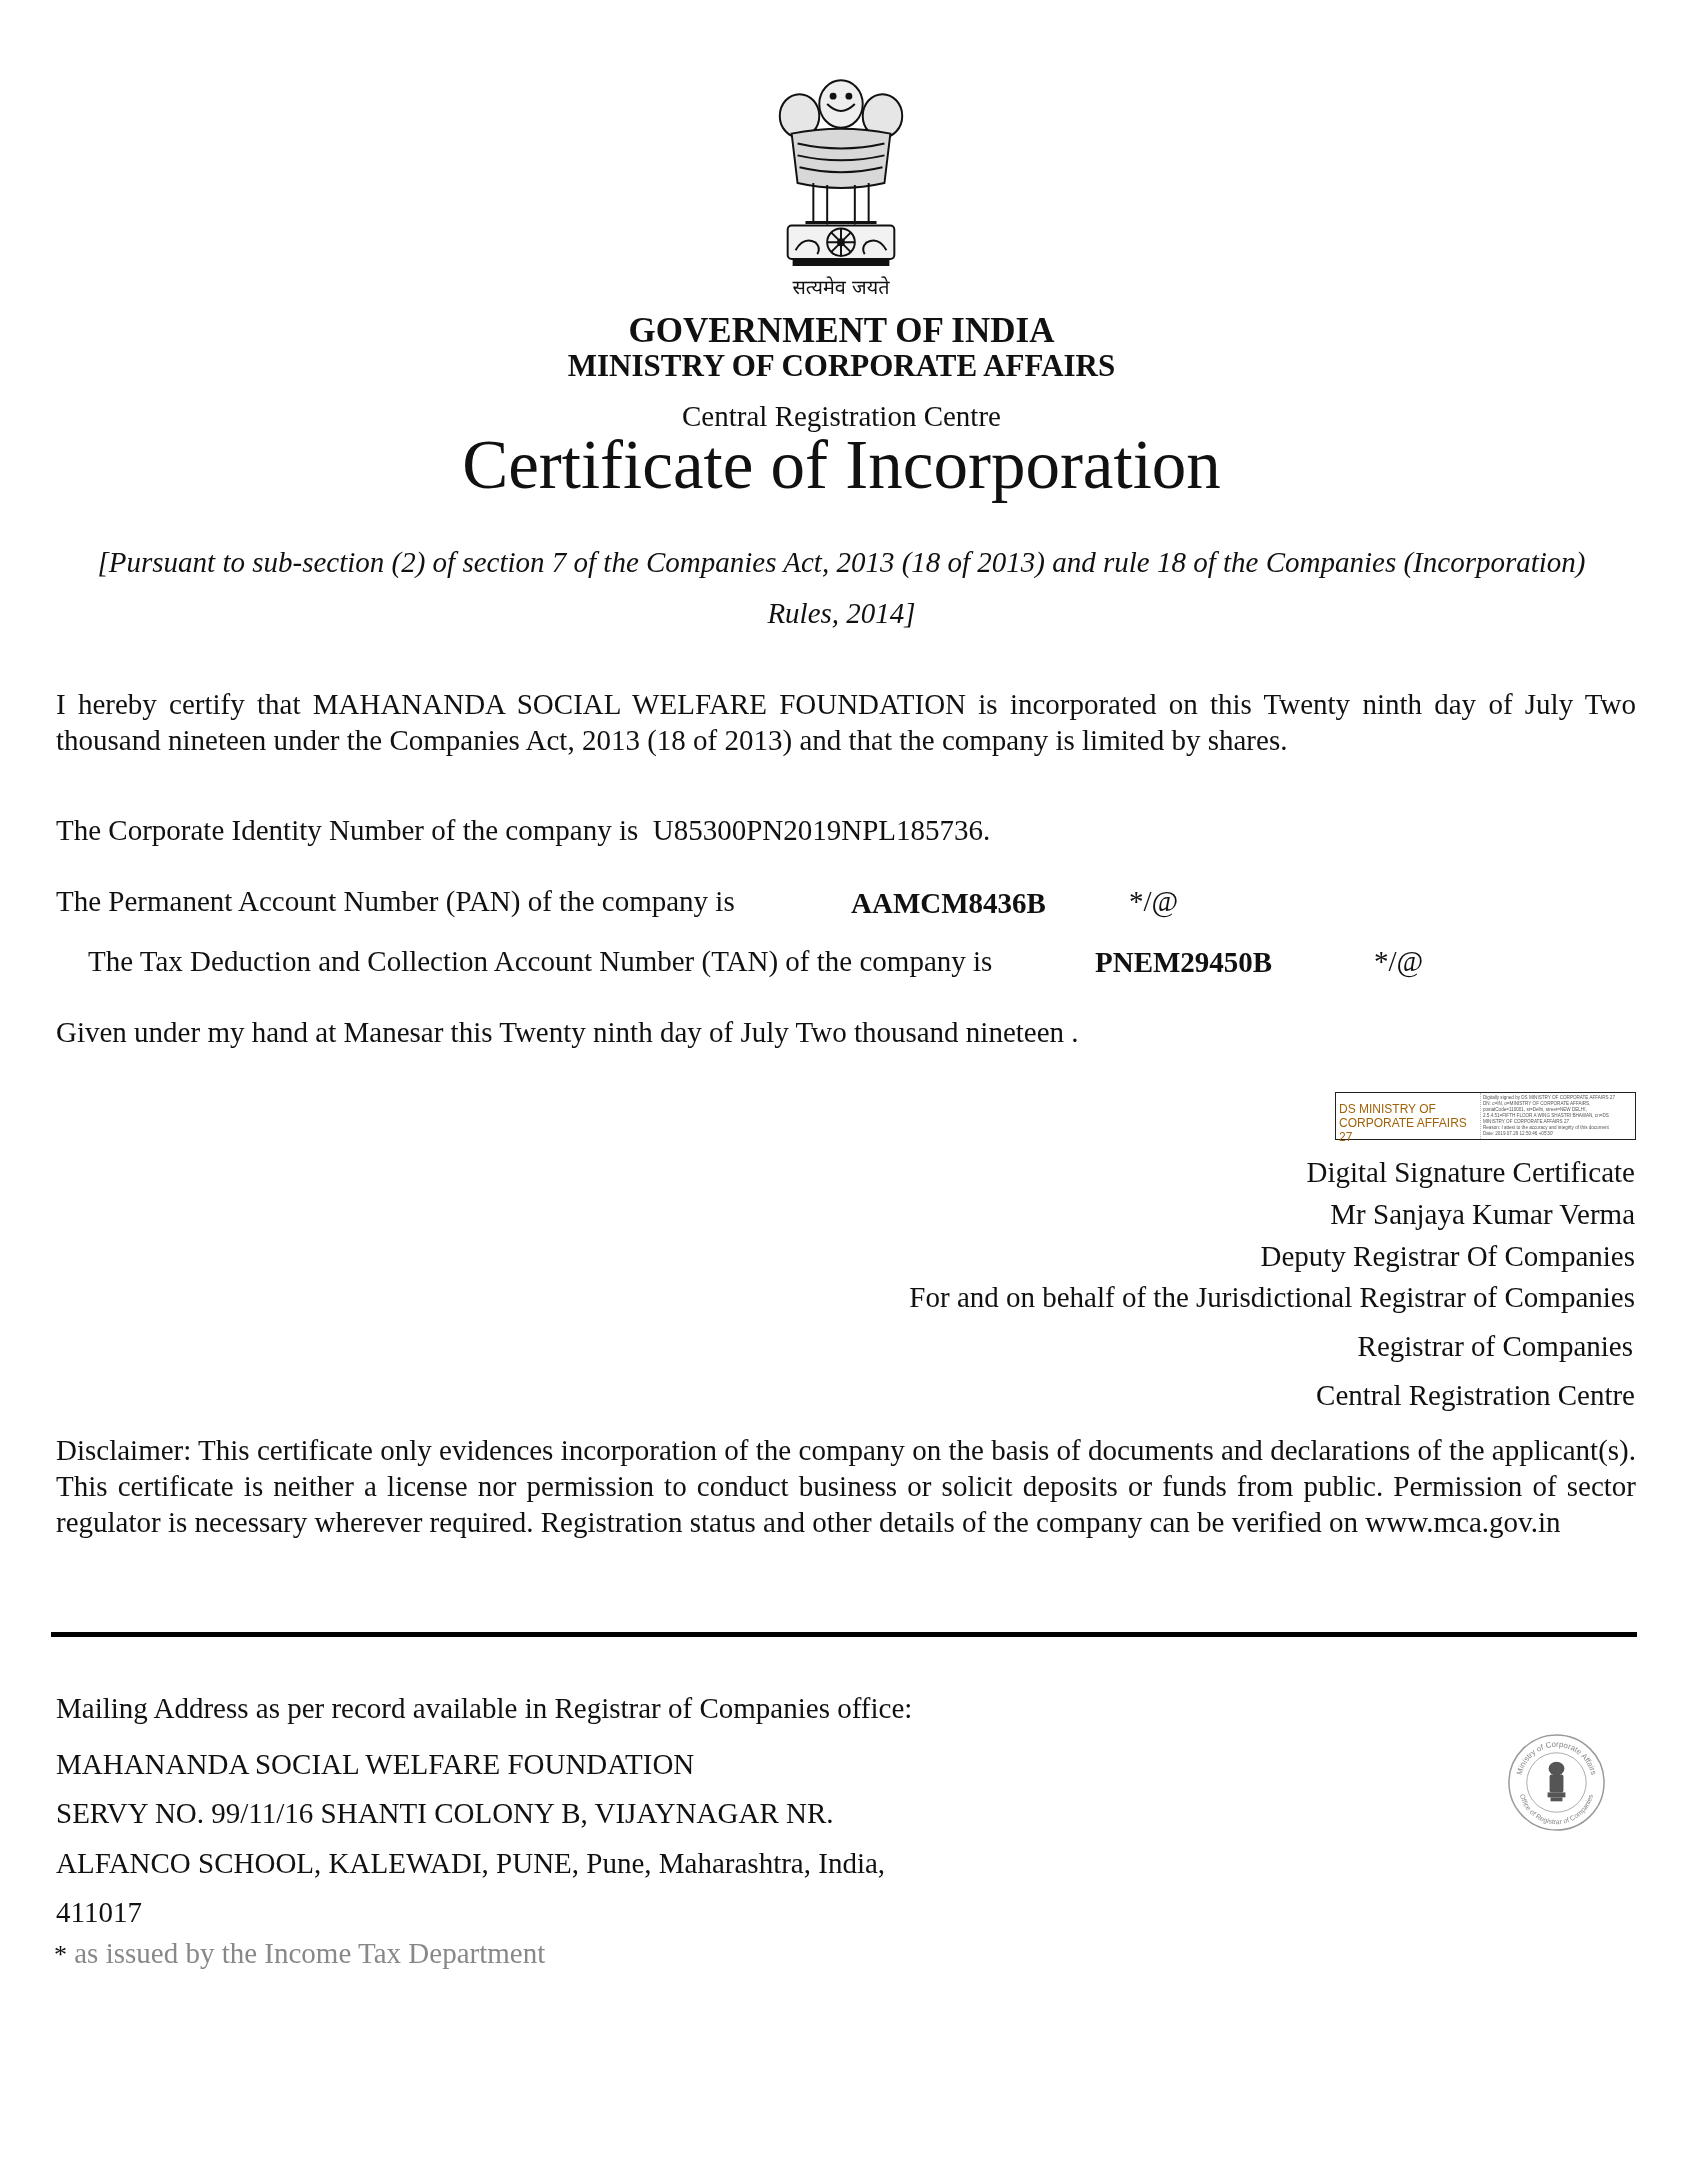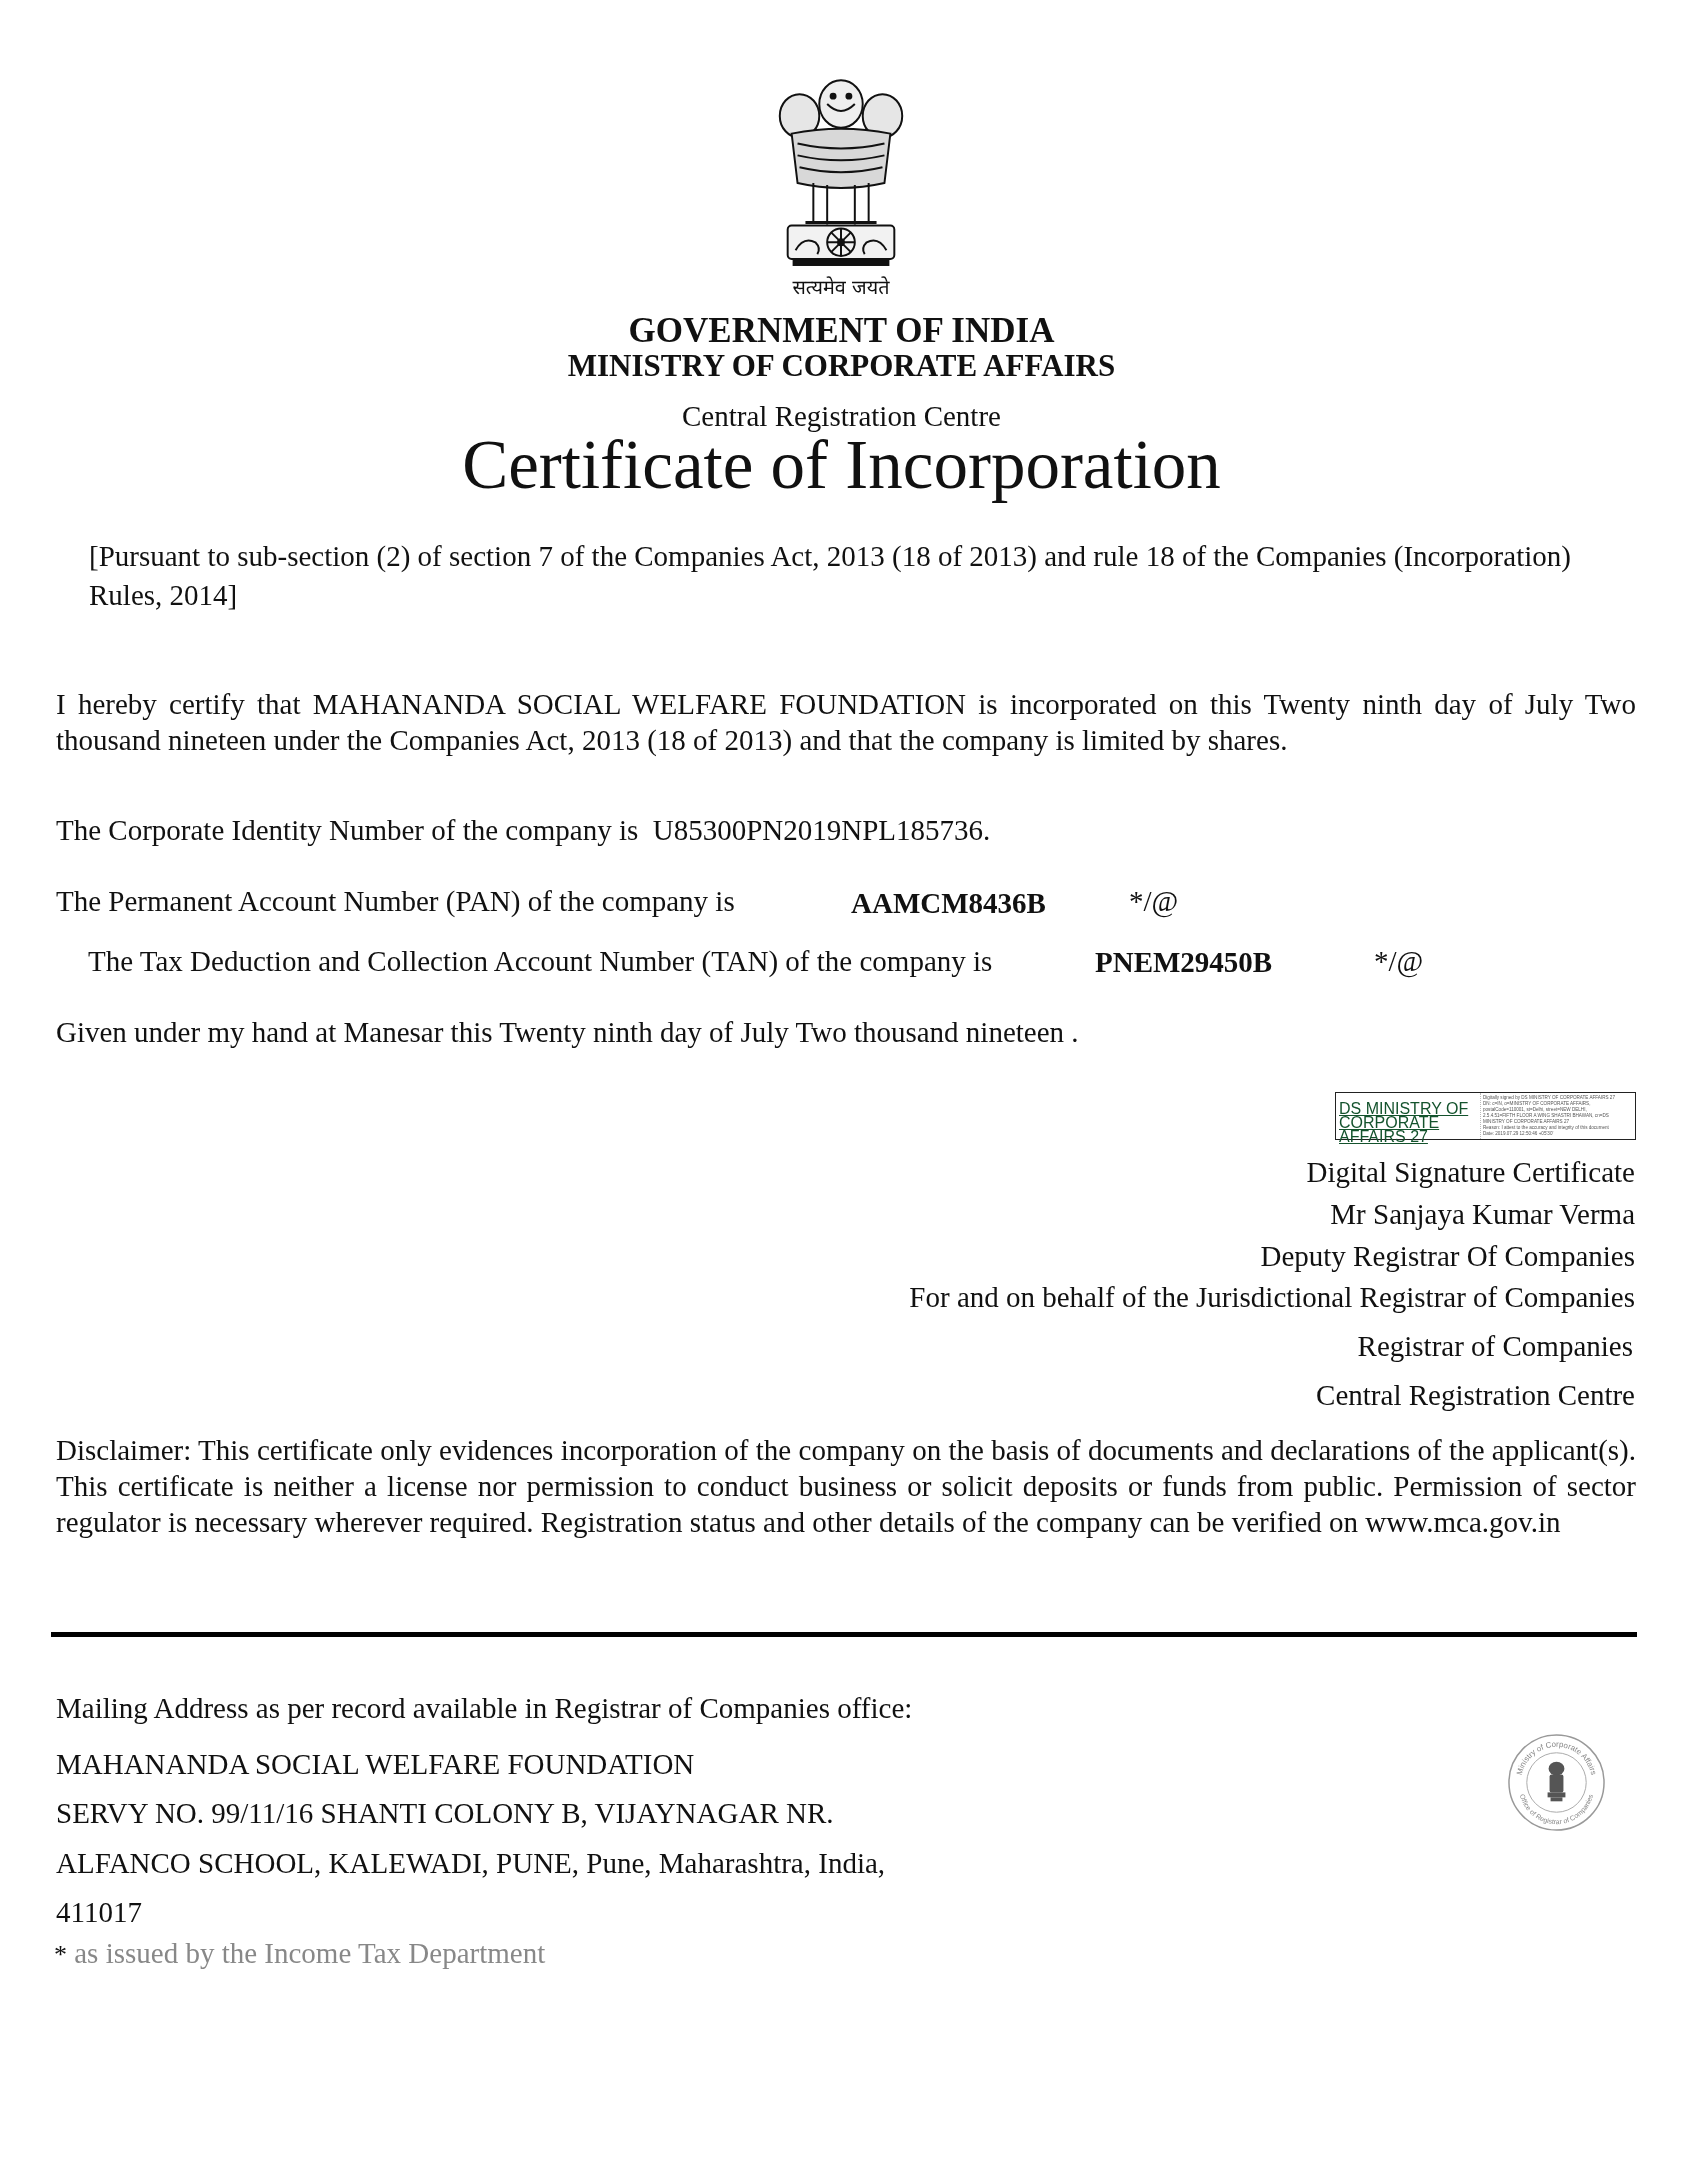--- a/index.html
+++ b/index.html
@@ -5,28 +5,28 @@
   html, body { margin:0; padding:0; background:#ffffff; }
   body { width:1683px; height:2178px; position:relative; overflow:hidden;
          font-family:"Liberation Serif", "DejaVu Serif", serif; color:#111; }
   .abs { position:absolute; }
   .center { left:0; width:1683px; text-align:center; }
   .emblem { left:762px; top:64px; width:158px; height:243px; }
   .h-gov { top:313px; font-size:35px; font-weight:bold; line-height:36px; }
   .h-min { top:348px; font-size:31px; font-weight:bold; line-height:36px; }
   .h-crc { top:399px; font-size:29px; line-height:34px; }
   .title { top:436px; font-size:69px; font-weight:normal; line-height:59px; }
-  .pursuant { top:537px; left:89px; width:1505px; text-align:left; font-size:29px; line-height:39px; }
+  .pursuant { top:537px; left:89px; width:1505px; text-align:center; font-size:29px; line-height:51px;font-style:italic; }
   .para { left:56px; width:1580px; font-size:29px; line-height:36px; }
   .certify { top:686px; text-align:justify; }
   .line { left:56px; font-size:29px; line-height:36px; white-space:nowrap; }
   .bold { font-weight:bold; }
   .dsbox { left:1335px; top:1092px; width:299px; height:46px; border:1.5px solid #222;
            font-family:"Liberation Sans", sans-serif; display:flex; }
-  .dsbox .left { width:141px; font-size:16px; line-height:14px; padding:9px 0 0 3px; color:#14532d;text-decoration:underline; }
+  .dsbox .left { width:141px; font-size:12px; line-height:14px; padding:9px 0 0 3px; color:#a16207; }
   .dsbox .right { flex:1; font-size:4.6px; line-height:6px; padding:2px 2px; color:#555; border-left:1px dotted #bbb; }
   .sig { right:48px; text-align:right; font-size:29px; line-height:36px; white-space:nowrap; }
   .disclaimer { top:1432px; left:56px; width:1580px; font-size:29px; line-height:36px; text-align:justify; }
   .rule { left:51px; top:1632px; width:1586px; height:5px; background:#000; }
   .mail { left:56px; font-size:29px; line-height:36px; white-space:nowrap;margin-top:36px; }
   .seal { left:1505px; top:1731px; width:103px; height:103px; }
   .footnote { left:54px; top:1935px; font-size:29px; line-height:36px; color:#888; }
   .footnote .star { color:#111; font-size:26px; }
 </style>
 </head>

